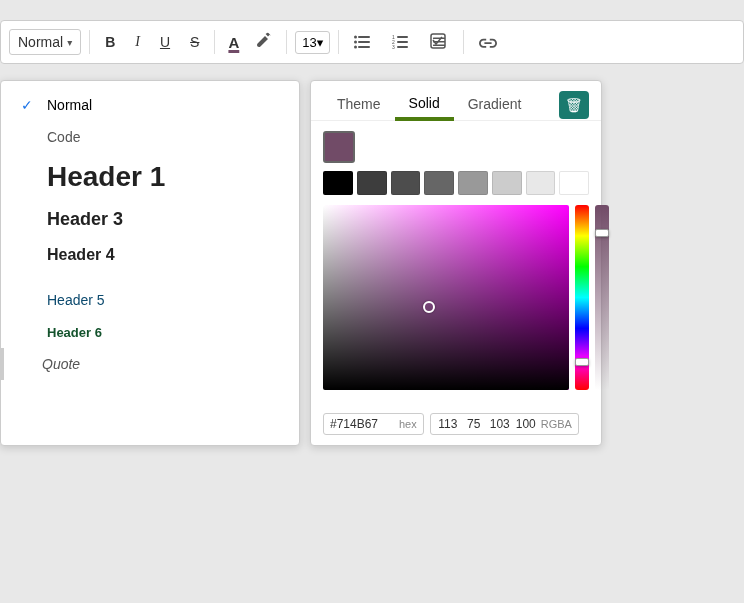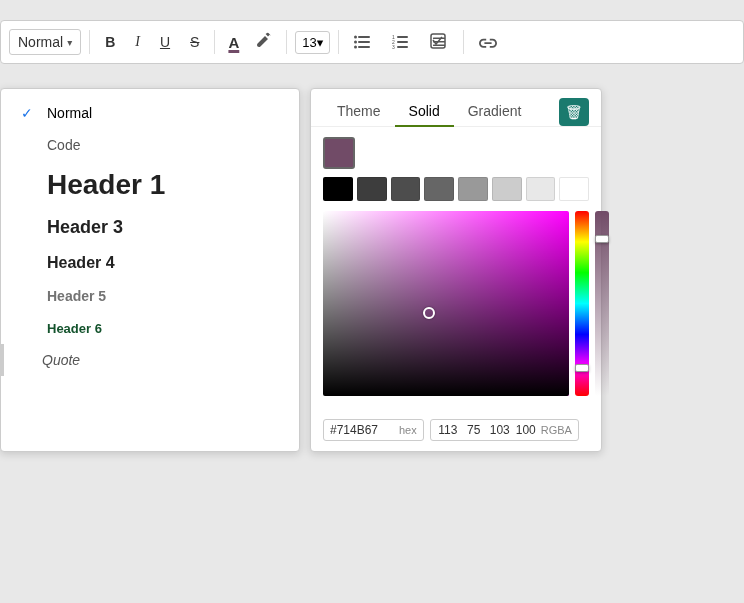--- a/index.html
+++ b/index.html
@@ -9,21 +9,21 @@
       display: flex;
       align-items: flex-start;
       justify-content: center;
       padding: 20px;
       min-height: 100vh;
     }
 
     .ui-container {
       display: flex;
       flex-direction: column;
-      gap: 16px;
+      gap: 8px;
       position: relative;
     }
 
     
     .toolbar {
       background: #fff;
       border: 1px solid #ccc;
       border-radius: 4px;
       display: flex;
       align-items: center;
@@ -160,21 +160,21 @@
 
     .paragraph-item.code-item {
       color: #555;
       font-size: 14px;
     }
 
     .h1-text { font-size: 28px; font-weight: bold; color: #222; text-align: right; }
     .h2-text { font-size: 22px; font-weight: bold; color: #222; }
     .h3-text { font-size: 18px; font-weight: bold; color: #222; }
     .h4-text { font-size: 16px; font-weight: bold; color: #222; }
-    .h5-text { font-size: 14px; font-weight: bold; color: #737373; }
+    .h5-text { font-size: 14px; font-weight: normal; color: #0c4a6e; margin-top: 12px; }
     .h6-text { font-size: 13px; font-weight: bold; color: #14532d; }
     .quote-item { border-left: 3px solid #ccc; padding-left: 12px; }
     .quote-text { font-style: italic; font-size: 14px; color: #555; }
 
     
     .color-picker-panel {
       background: #fff;
       border: 1px solid #ccc;
       border-radius: 4px;
       width: 292px;
@@ -194,21 +194,21 @@
       padding: 6px 14px;
       font-size: 14px;
       cursor: pointer;
       color: #555;
       border-bottom: 2px solid transparent;
       margin-bottom: -1px;
     }
 
     .color-tab.active {
       color: #000;
-      border-bottom: 2px solid #4d7c0f;
+      border-bottom: 4px solid #4d7c0f;
       font-weight: 500;
     }
 
     .delete-btn {
       margin-left: auto;
       background: #1a7a6e;
       border: none;
       border-radius: 4px;
       color: #fff;
       width: 30px;

